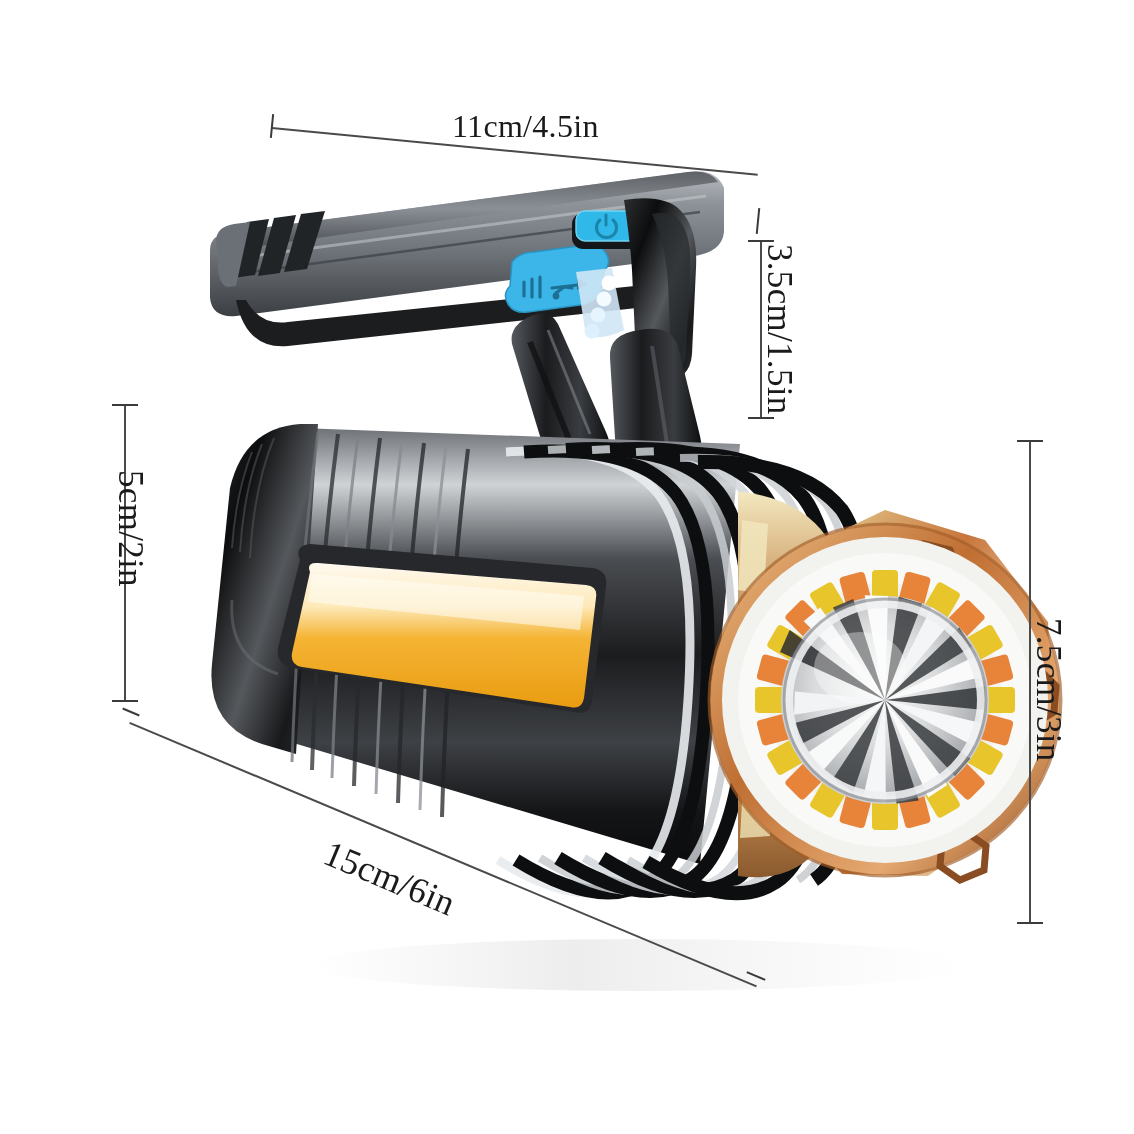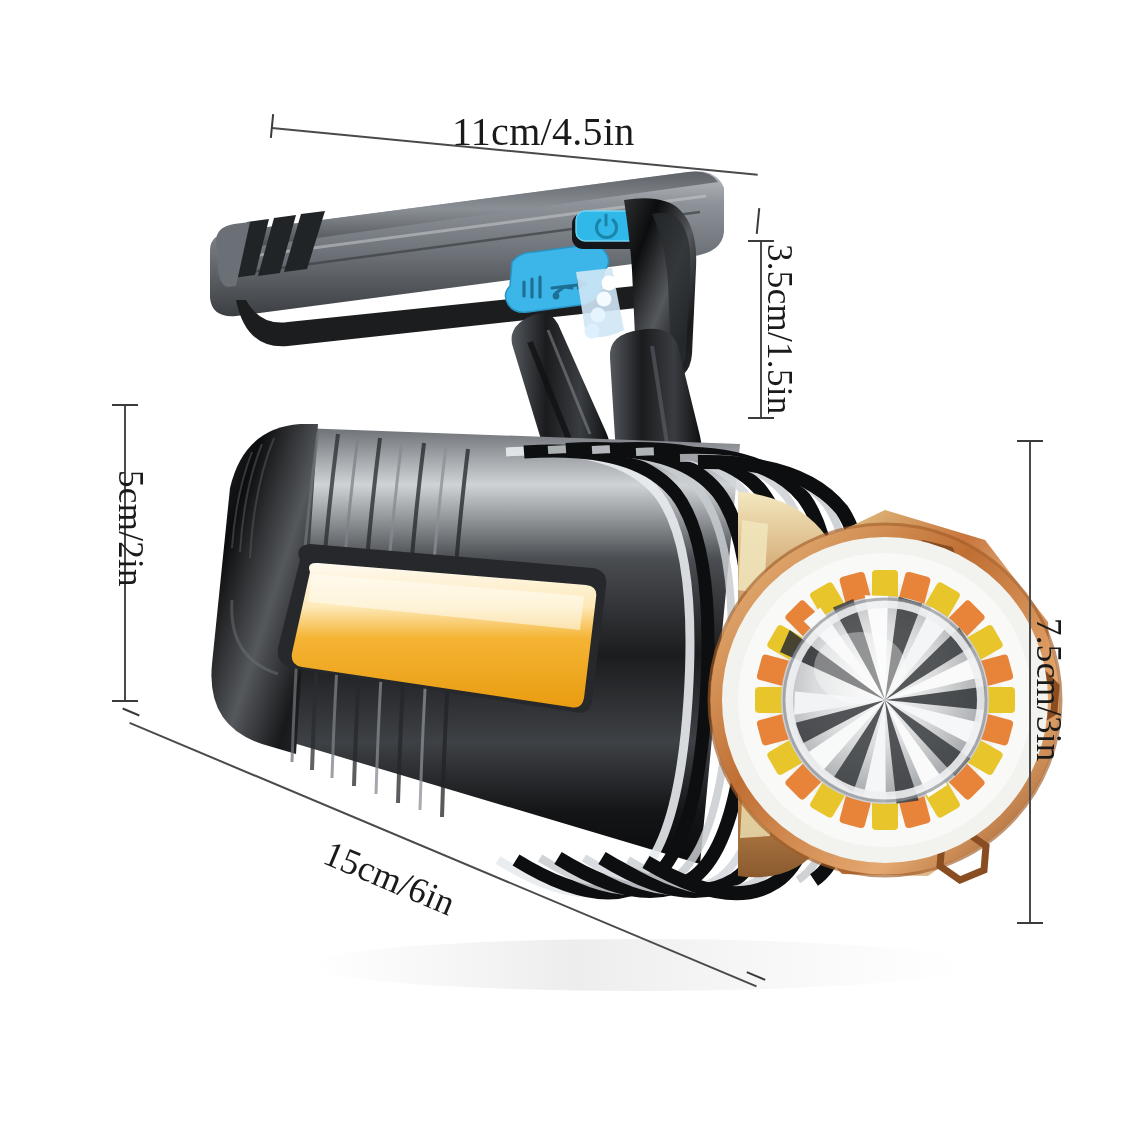--- a/index.html
+++ b/index.html
@@ -357,21 +357,21 @@
       <circle cx="885" cy="700" r="96" fill="none" stroke="#eef0f1" stroke-width="8" opacity="0.9"></circle>
       <circle cx="885" cy="700" r="101" fill="none" stroke="#8e9296" stroke-width="3" opacity="0.7"></circle>
     </g>
   </svg>
 
   <div>
     <div class="dim-line" style="left:272px;top:127px;width:488px;height:2px;
          transform:rotate(5.5deg);transform-origin:0 0;"></div>
     <div class="tick" style="left:271px;top:114px;width:2px;height:24px;transform:rotate(5.5deg);"></div>
     <div class="tick" style="left:757px;top:208px;width:2px;height:26px;transform:rotate(5.5deg);"></div>
-    <div class="dim-label" style="left:452px;top:108px;font-size:40px;">11cm/4.5in</div>
+    <div class="dim-label" style="left:452px;top:108px;font-size:32px;">11cm/4.5in</div>
   </div>
 
   <div>
     <div class="dim-line" style="left:760px;top:240px;width:2px;height:178px;"></div>
     <div class="tick" style="left:748px;top:240px;width:26px;height:2px;"></div>
     <div class="tick" style="left:748px;top:417px;width:26px;height:2px;"></div>
     <div class="dim-label" style="left:765px;top:244px;font-size:35px;transform-origin:left top;
                 transform:rotate(90deg) translateY(-34px);">3.5cm/1.5in</div>
   </div>
 

